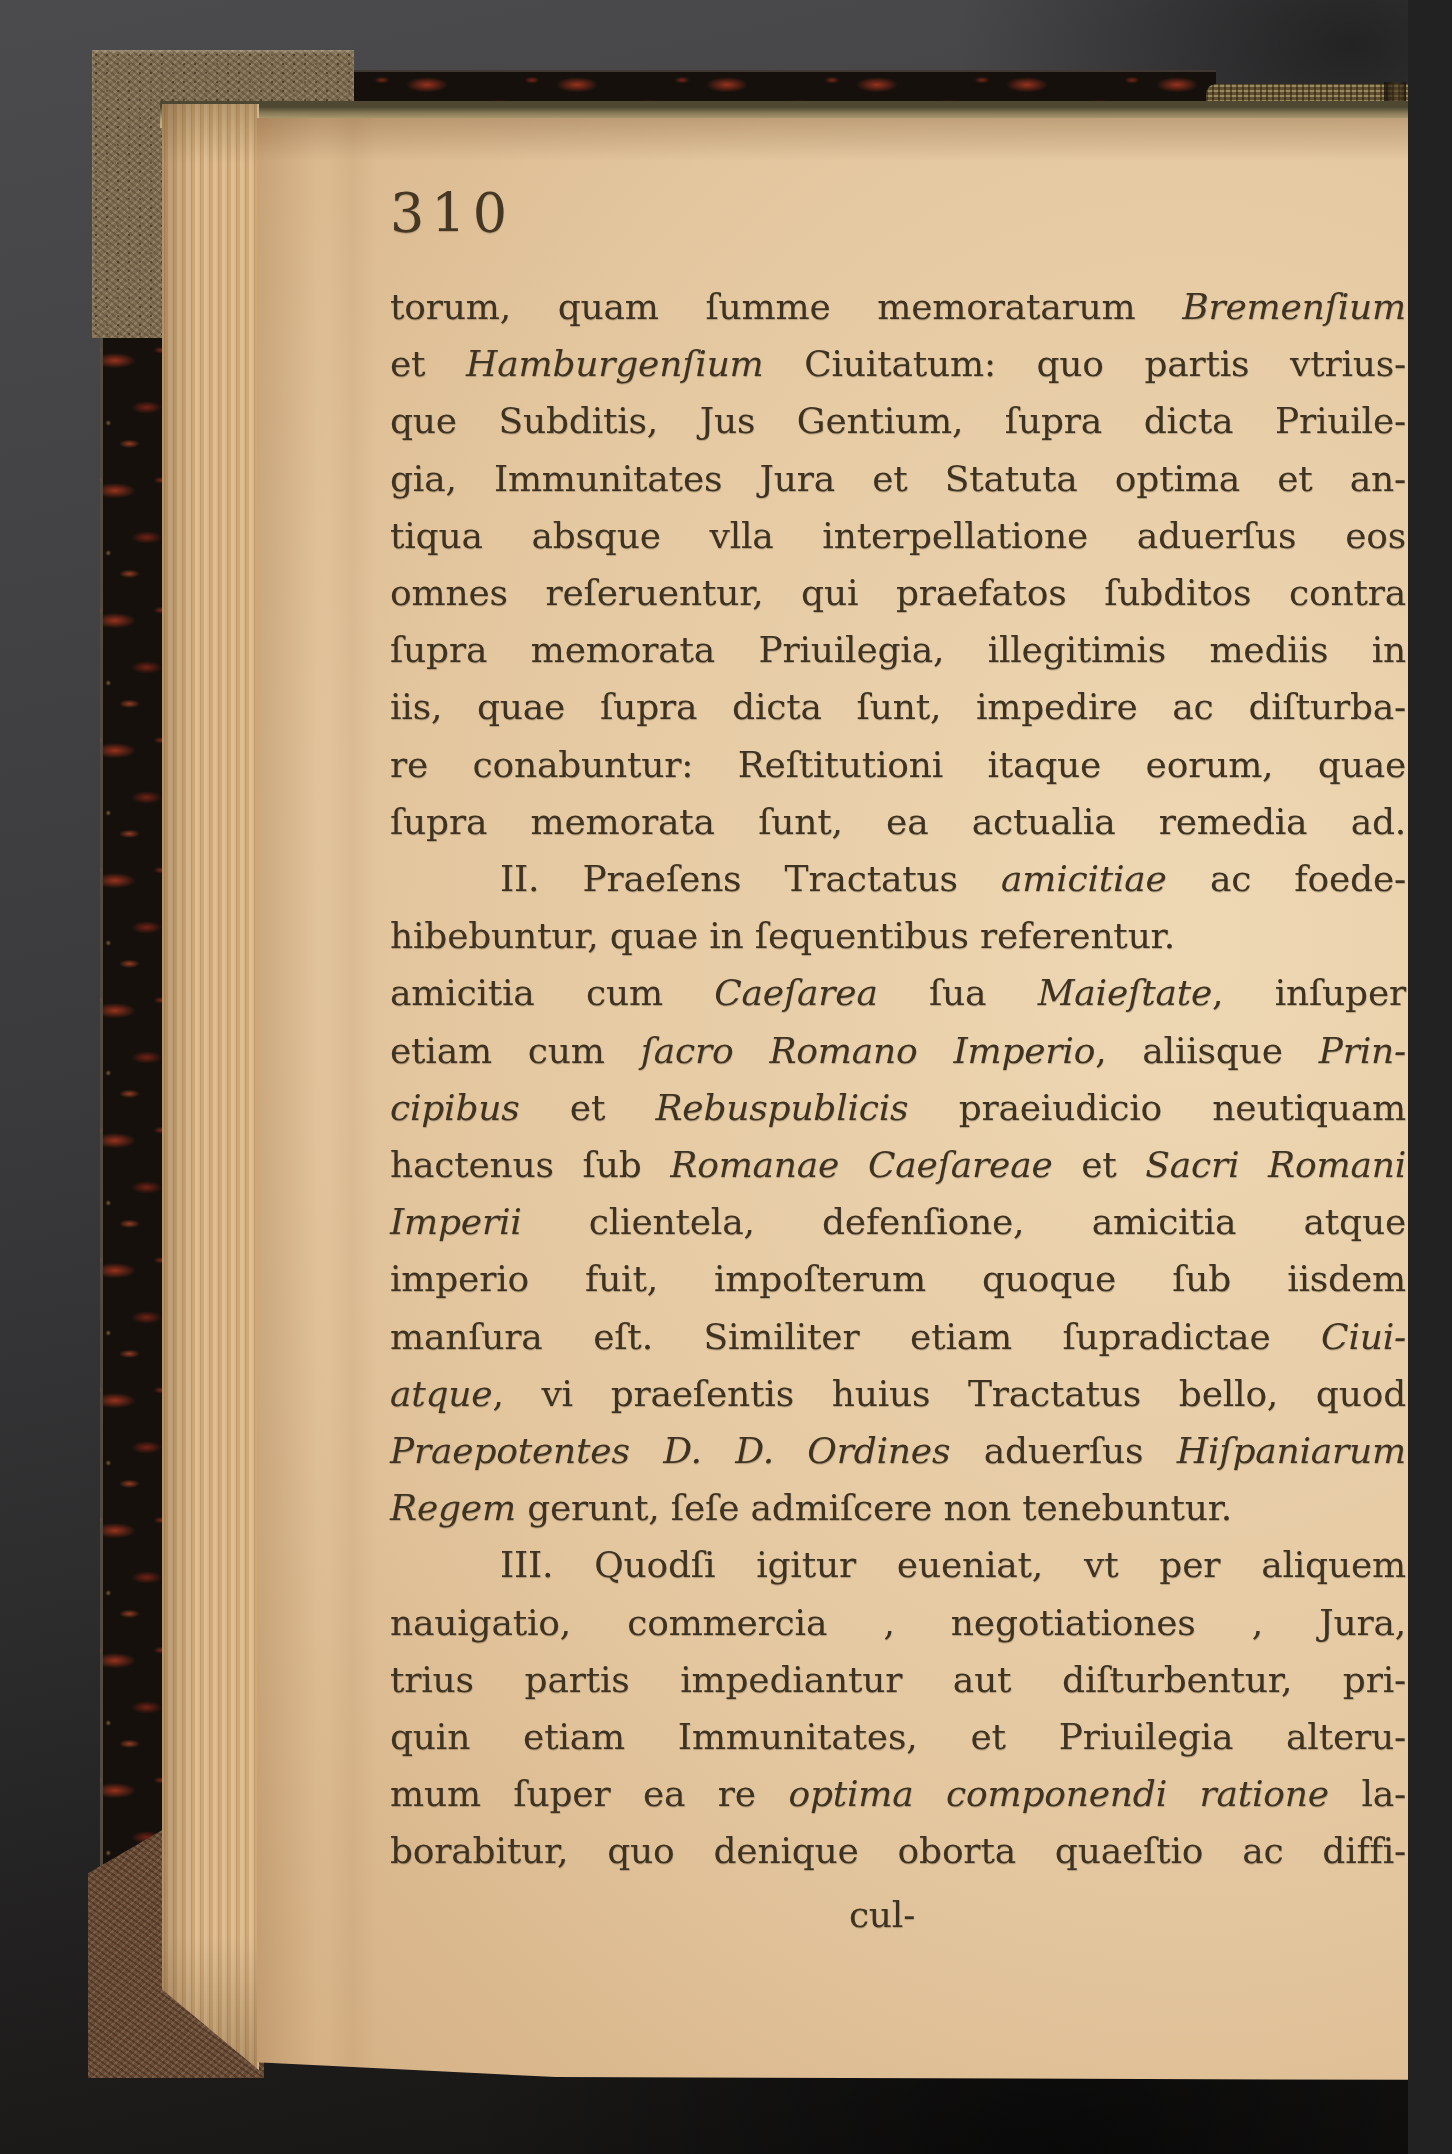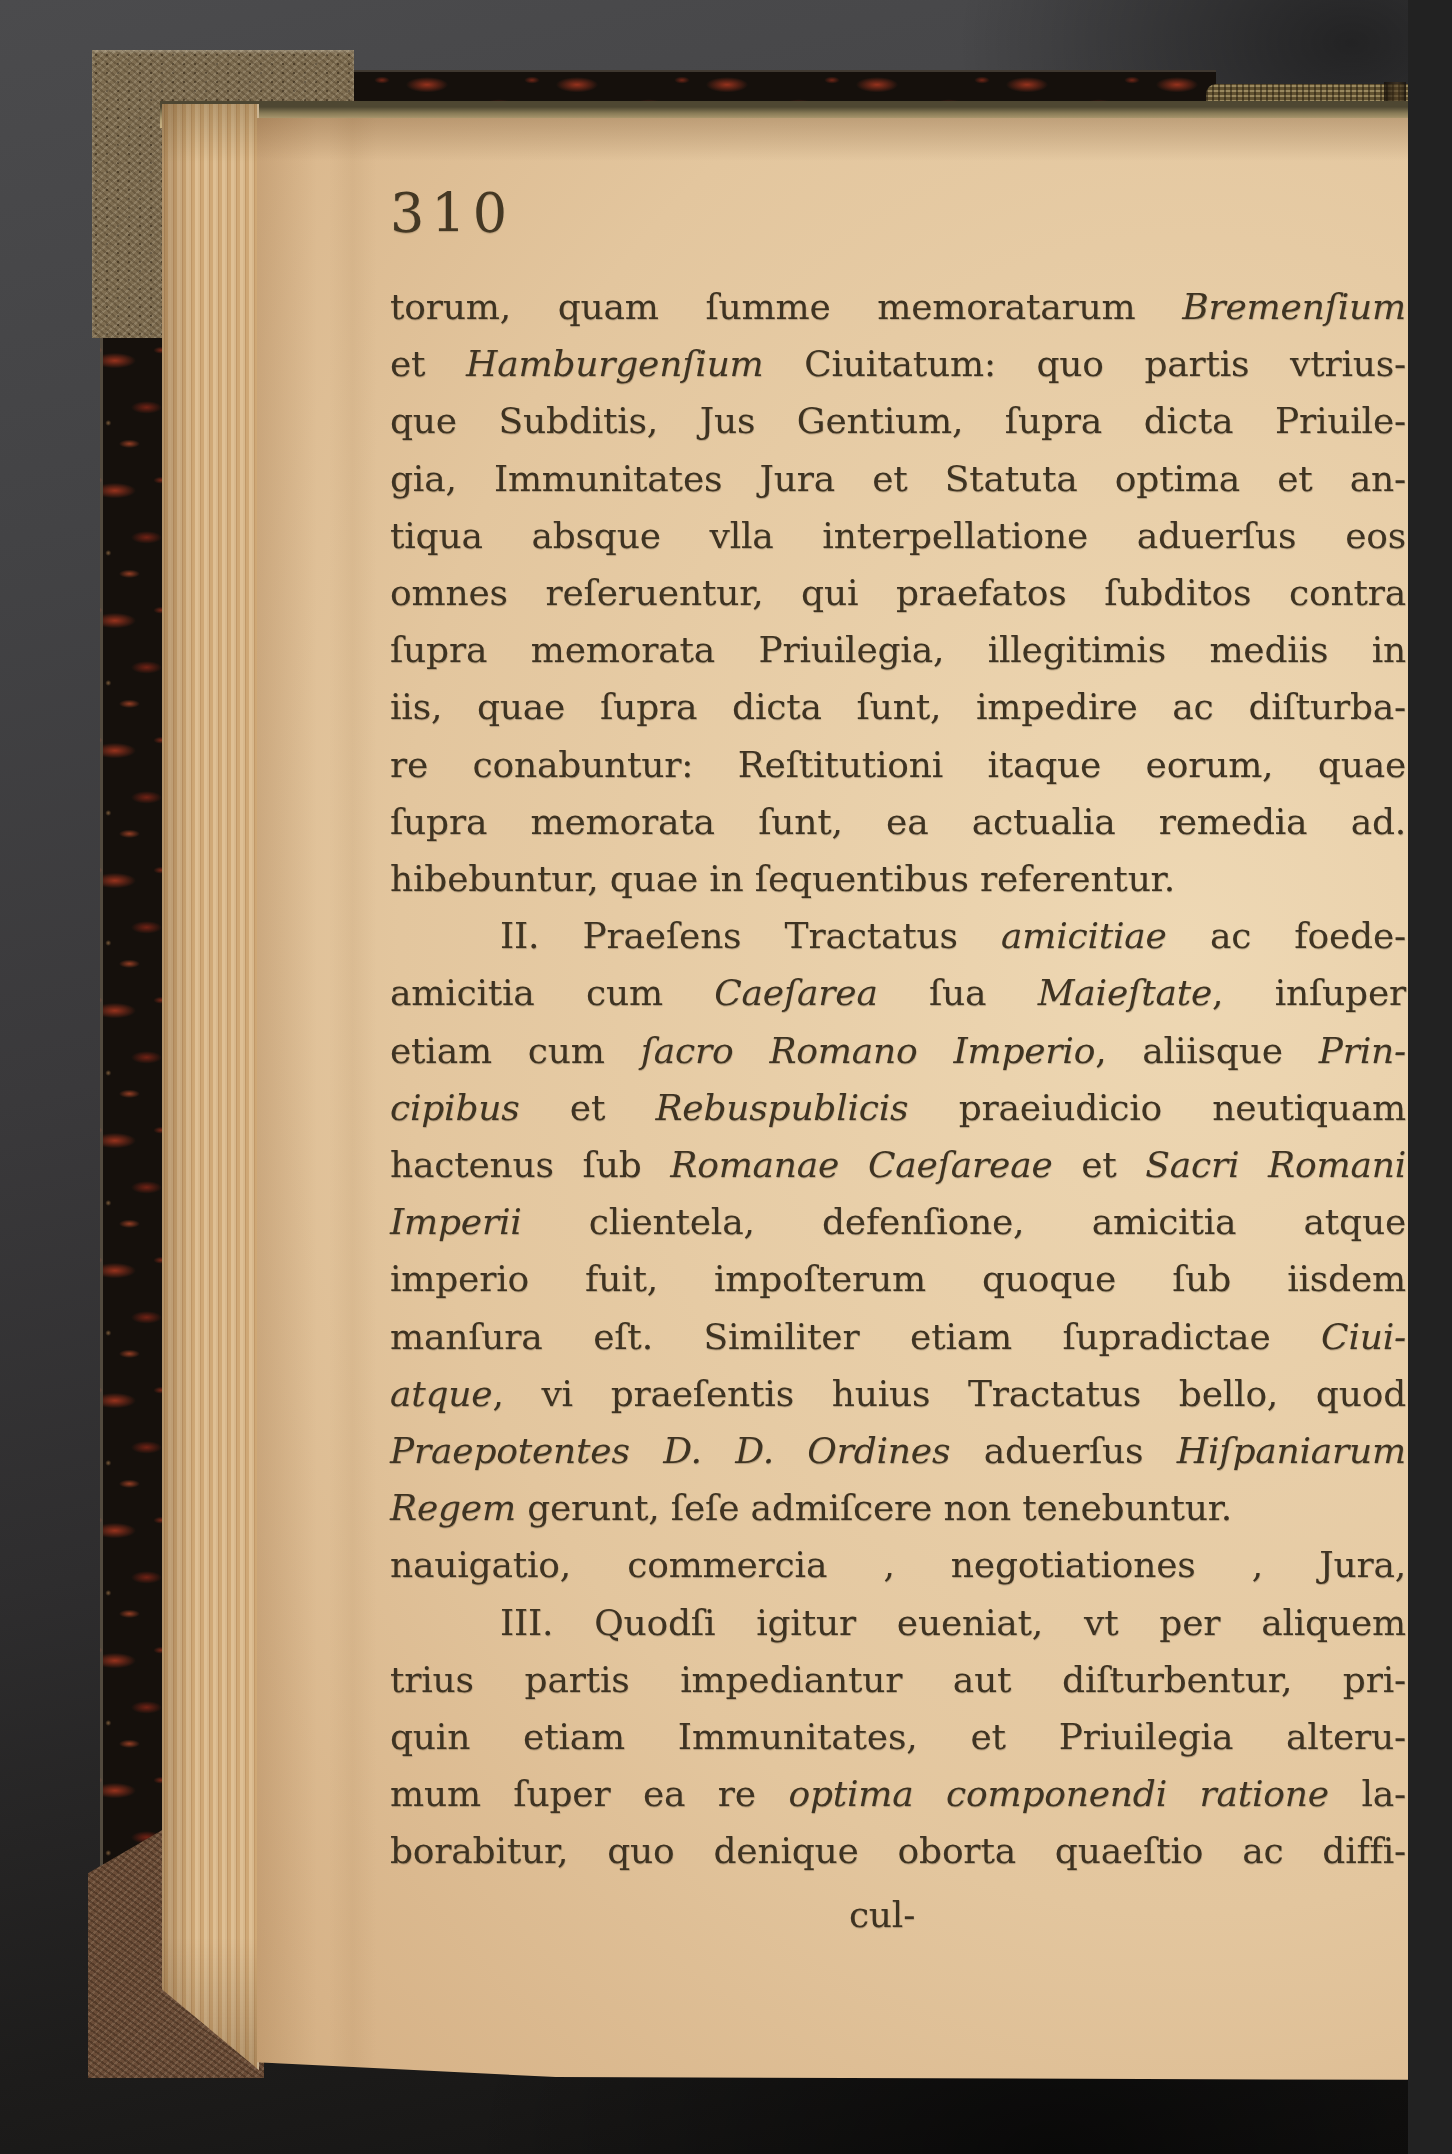--- a/index.html
+++ b/index.html
@@ -139,34 +139,34 @@
       <div class="line just"><span>torum, quam ſumme memoratarum </span><span class="it">Bremenſium</span></div>
         <div class="line just"><span>et </span><span class="it">Hamburgenſium</span><span> Ciuitatum:  quo partis vtrius-</span></div>
         <div class="line just"><span>que Subditis, Jus Gentium, ſupra dicta Priuile-</span></div>
         <div class="line just"><span>gia, Immunitates Jura et Statuta optima et an-</span></div>
         <div class="line just"><span>tiqua absque vlla interpellatione aduerſus eos</span></div>
         <div class="line just"><span>omnes reſeruentur, qui praefatos ſubditos contra</span></div>
         <div class="line just"><span>ſupra memorata Priuilegia, illegitimis mediis in</span></div>
         <div class="line just"><span>iis, quae ſupra dicta ſunt, impedire ac diſturba-</span></div>
         <div class="line just"><span>re conabuntur:  Reſtitutioni itaque eorum, quae</span></div>
         <div class="line just"><span>ſupra memorata ſunt, ea actualia remedia ad.</span></div>
+        <div class="line just ind"><span>II. Praeſens Tractatus </span><span class="it">amicitiae</span><span> ac foede-</span></div>
         <div class="line"><span>hibebuntur, quae in ſequentibus referentur.</span></div>
-        <div class="line just ind"><span>II. Praeſens Tractatus </span><span class="it">amicitiae</span><span> ac foede-</span></div>
         <div class="line just"><span>amicitia cum </span><span class="it">Caeſarea</span><span> ſua </span><span class="it">Maieſtate</span><span>, inſuper</span></div>
         <div class="line just"><span>etiam cum </span><span class="it">ſacro Romano Imperio</span><span>, aliisque </span><span class="it">Prin-</span></div>
         <div class="line just"><span class="it">cipibus</span><span> et </span><span class="it">Rebuspublicis</span><span> praeiudicio neutiquam</span></div>
         <div class="line just"><span>hactenus ſub </span><span class="it">Romanae Caeſareae</span><span> et </span><span class="it">Sacri Romani</span></div>
         <div class="line just"><span class="it">Imperii</span><span> clientela,  defenſione,  amicitia atque</span></div>
         <div class="line just"><span>imperio fuit, impoſterum quoque ſub iisdem</span></div>
         <div class="line just"><span>manſura eſt.  Similiter etiam ſupradictae </span><span class="it">Ciui-</span></div>
         <div class="line just"><span class="it">atque</span><span>, vi praeſentis huius Tractatus bello, quod</span></div>
         <div class="line just"><span class="it">Praepotentes D. D. Ordines</span><span> aduerſus </span><span class="it">Hiſpaniarum</span></div>
         <div class="line"><span class="it">Regem</span><span> gerunt, ſeſe admiſcere non tenebuntur.</span></div>
+        <div class="line just ind"><span>III. Quodſi igitur eueniat, vt per aliquem</span></div>
         <div class="line just"><span>nauigatio,  commercia ,  negotiationes ,  Jura,</span></div>
-        <div class="line just ind"><span>III. Quodſi igitur eueniat, vt per aliquem</span></div>
         <div class="line just"><span>trius partis impediantur aut diſturbentur, pri-</span></div>
         <div class="line just"><span>quin etiam Immunitates, et Priuilegia alteru-</span></div>
         <div class="line just"><span>mum ſuper ea re </span><span class="it">optima componendi ratione</span><span> la-</span></div>
         <div class="line just"><span>borabitur, quo denique oborta quaeſtio ac diffi-</span></div>
         <div class="line catchword-row"><span>cul-</span></div>
     </div>
   </div>
 </div>
 
 </body></html>

